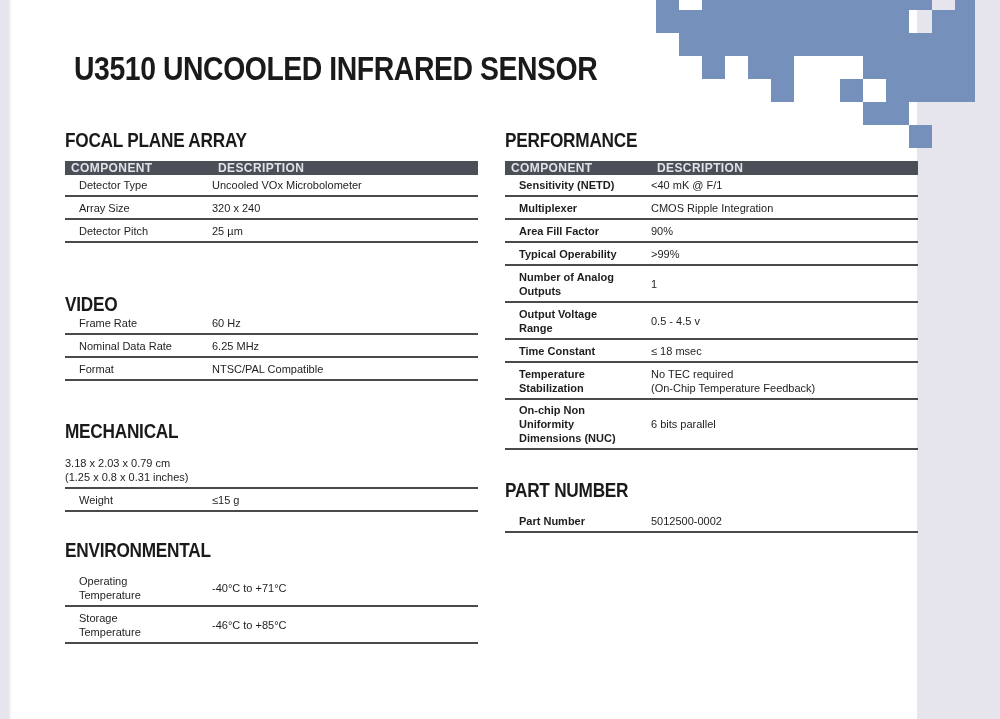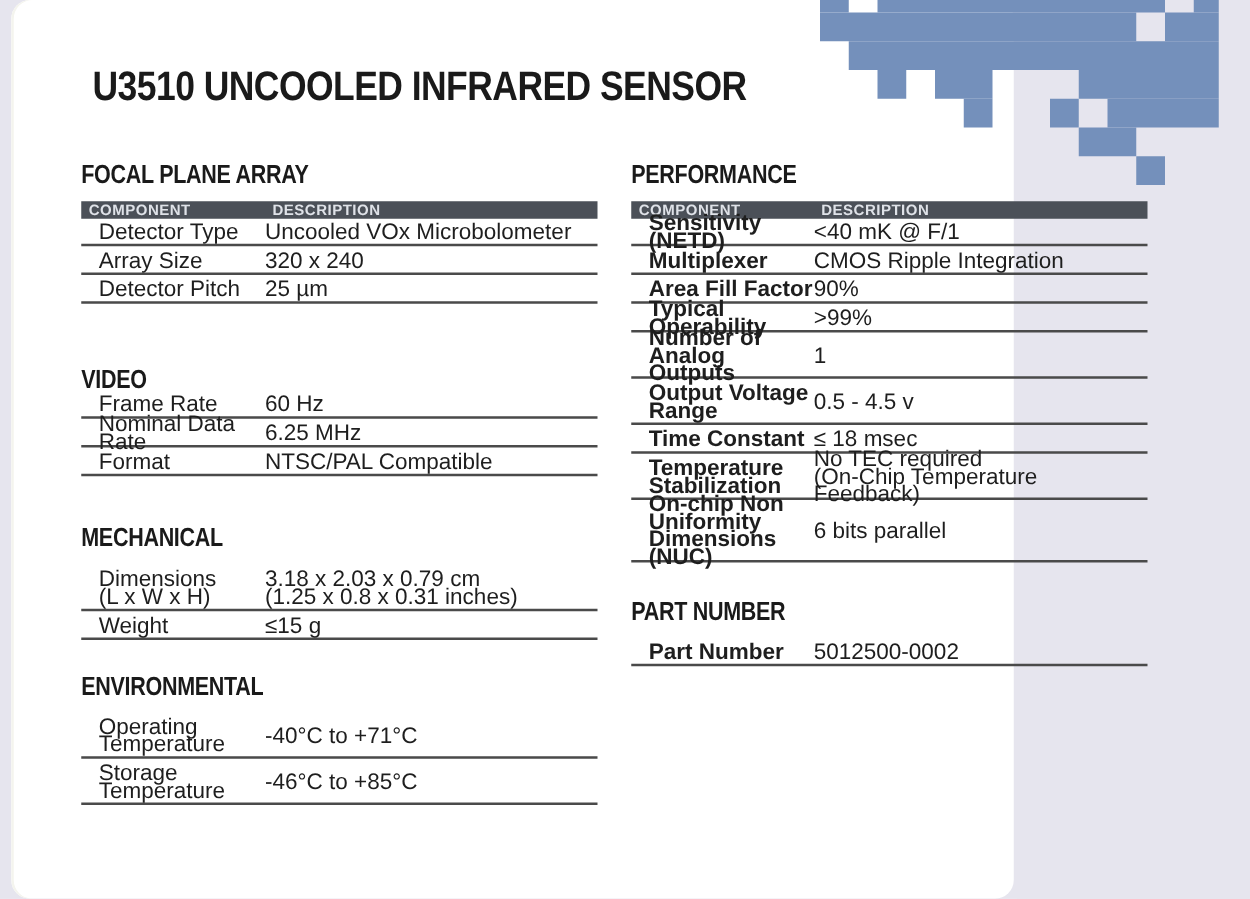--- a/index.html
+++ b/index.html
@@ -1,22 +1,21 @@
 <!DOCTYPE html>
 <html><head>
 <meta charset="utf-8">
 <style>
   * { box-sizing: border-box; margin: 0; padding: 0; }
   html, body { width: 1000px; height: 719px; overflow: hidden; background: #e6e5ee; }
   body { position: relative; font-family: "Liberation Sans", "DejaVu Sans", sans-serif; color: #1e1e1e; }
   .page {
-    position: absolute; left: 9px; top: 0; width: 802px; height: 719px;
+    position: absolute; left: 9px; top: 0; width: 908px; height: 719px;
     background: #ffffff;
     box-shadow: inset 2px 0 0 #f4f4ee;
-    border-radius: 15px;
   }
   .pixel { position: absolute; background: #7490bb; }
   .title {
     position: absolute; left: 65px; top: 50px;
     font-family: "Liberation Sans Narrow", "Liberation Sans", sans-serif;
     font-size: 33px; font-weight: bold; letter-spacing: -0.5px;
     color: #1a1a1a; transform: scaleX(0.86); transform-origin: left top;
     white-space: nowrap;
   }
   .section-title {
@@ -29,21 +28,21 @@
   .thead {
     height: 14px; background: #4b5058; color: #dfe2e8;
     font-size: 12px; font-weight: bold; letter-spacing: 0.4px;
     display: flex; line-height: 14px;
   }
   .thead .c1 { width: 153px; padding-left: 6px; }
   .thead .c2 { padding-left: 0; }
   .row {
     display: flex; align-items: center;
     border-bottom: 2px solid #4a4a4a;
-    font-size: 18px; color: #1e1e1e; line-height: 14px;
+    font-size: 11px; color: #1e1e1e; line-height: 14px;
   }
   .row .c1 { width: 147px; padding-left: 14px; flex: none; }
   .row .c2 { flex: 1; padding-left: 0; }
   .h23 { height: 23px; }
   .h37 { height: 37px; }
   .h45 { height: 46px; }
   .right .row .c1 { width: 146px; font-weight: bold; }
   .right .thead .c1 { width: 152px; }
 </style>
 </head>
@@ -109,24 +108,20 @@
     </div>
     <div class="row h23">
       <span class="c1">Format</span>
       <span class="c2">NTSC/PAL Compatible</span>
     </div>
   </div>
 
   <div class="section-title" style="left:56px;top:419px">MECHANICAL</div>
   <div class="table" style="left:56px;top:453px">
     <div class="row h37" style="height:36px">
-      <span class="c1">
-        <span style="display:block">Dimensions</span>
-        <span style="display:block">(L x W x H)</span>
-      </span>
       <span class="c2">
         <span style="display:block">3.18 x 2.03 x 0.79 cm</span>
         <span style="display:block">(1.25 x 0.8 x 0.31 inches)</span>
       </span>
     </div>
     <div class="row h23">
       <span class="c1">Weight</span>
       <span class="c2">≤15 g</span>
     </div>
   </div>

